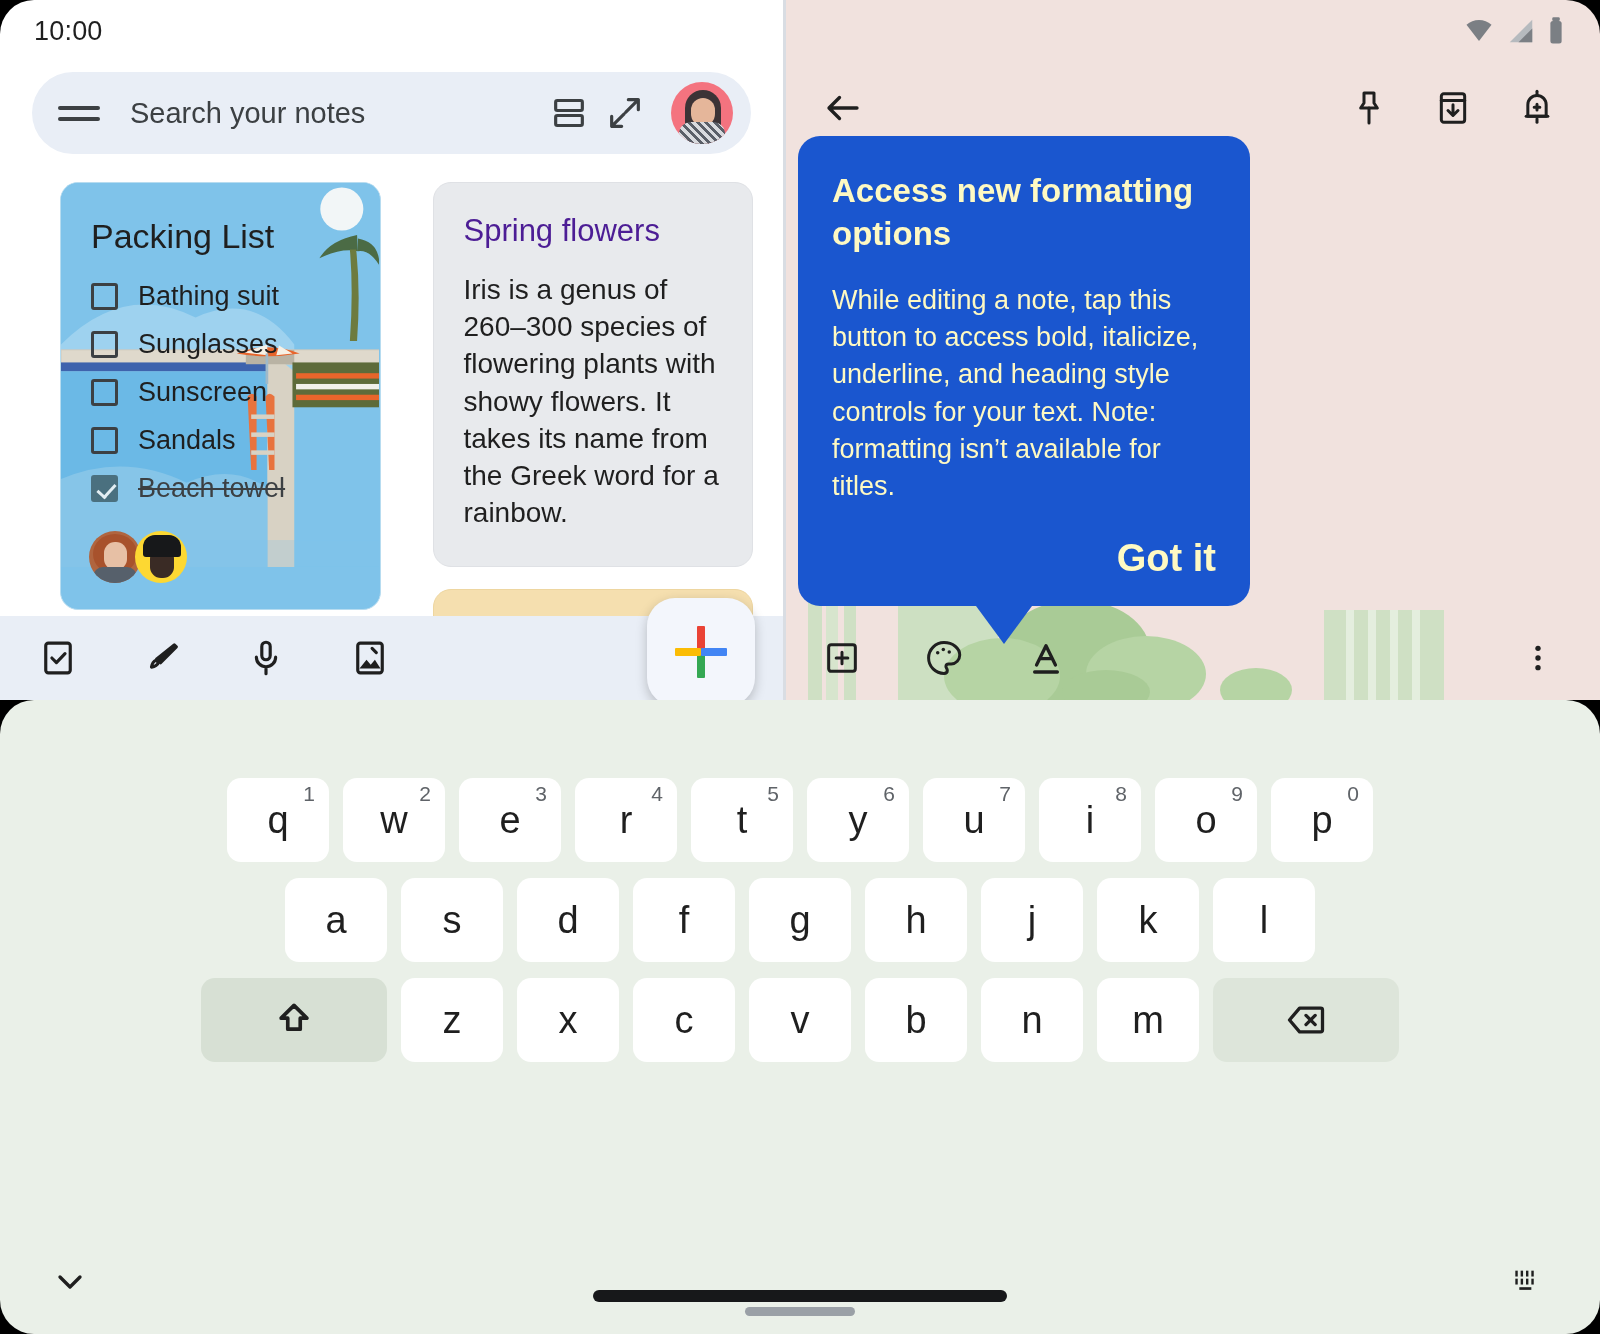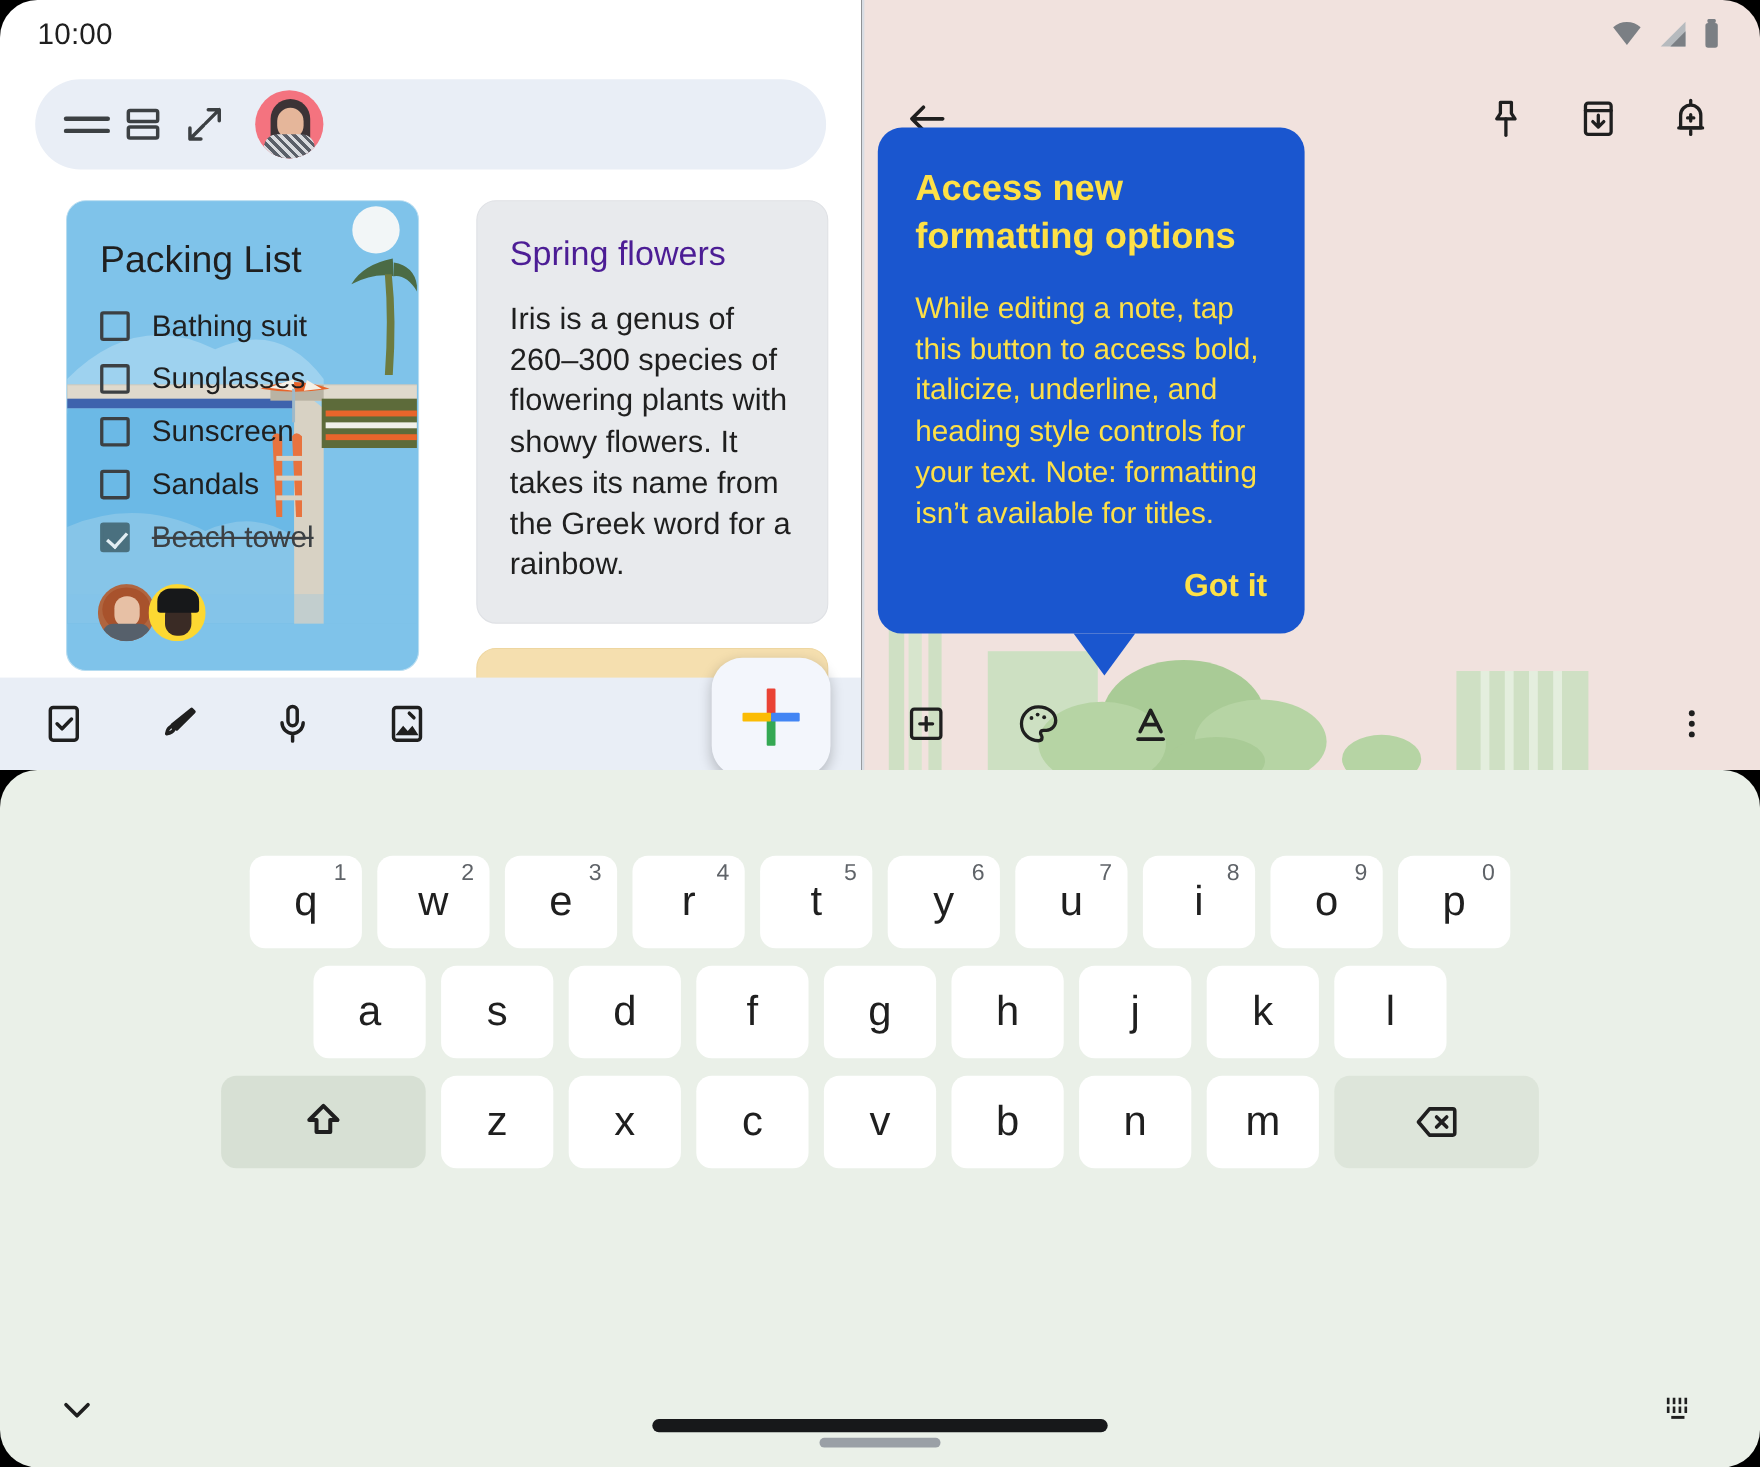--- a/index.html
+++ b/index.html
@@ -108,27 +108,27 @@
   .garden { position:absolute; left:0; right:0; bottom:0; height:160px; }
 
   .toolbar-right {
     position:absolute; left:0; right:0; bottom:0; height:84px;
     display:flex; align-items:center; padding:0 36px 0 30px; gap:50px; z-index:8;
   }
   .tbr-spacer { flex:1; }
 
   
   .tooltip {
-    position:absolute; left:12px; top:116px; width:388px; background:#1a56cf; border-radius:22px;
-    padding:34px 34px 26px 34px; z-index:30; color:#fde047;
+    position:absolute; left:12px; top:136px; width:452px; background:#1a56cf; border-radius:22px;
+    padding:34px 34px 26px 34px; z-index:30; color:#fef9c3;
   }
   .tt-title { font-size:33px; font-weight:bold; line-height:1.3; }
   .tt-body { font-size:27px; line-height:1.38; margin-top:26px; }
   .tt-action { text-align:right; margin-top:32px; }
-  .tt-action span { font-size:29px; font-weight:bold; }
+  .tt-action span { font-size:38px; font-weight:bold; }
   .tt-arrow {
     position:absolute; left:178px; top:100%; width:0; height:0;
     border-left:28px solid transparent; border-right:28px solid transparent; border-top:38px solid #1a56cf;
   }
 
   
   .keyboard {
     position:absolute; left:0; top:700px; width:1600px; height:634px; background:#eaf0e8;
     border-radius:34px 34px 34px 34px;
   }
@@ -163,20 +163,21 @@
 
       <div class="statusbar-left">
         <div class="clock">10:00</div>
       </div>
 
       <div class="searchbar">
         <div class="hamburger">
             <i></i>
             <i></i>
           </div>
+        <div class="search-placeholder">Search your notes</div>
         <div class="sb-icon">
           <svg width="40" height="40" viewBox="0 0 24 24" fill="none" stroke="#3c4043" stroke-width="1.9">
             <rect x="4" y="4.5" width="16" height="6" rx="1"></rect>
               <rect x="4" y="13.5" width="16" height="6" rx="1"></rect>
           </svg>
         </div>
         <div class="sb-icon">
           <svg width="40" height="40" viewBox="0 0 24 24" fill="none" stroke="#3c4043" stroke-width="1.9" stroke-linecap="round" stroke-linejoin="round">
             <path d="M14 4h6v6M20 4l-7.5 7.5M10 20H4v-6M4 20l7.5-7.5"></path>
           </svg>

